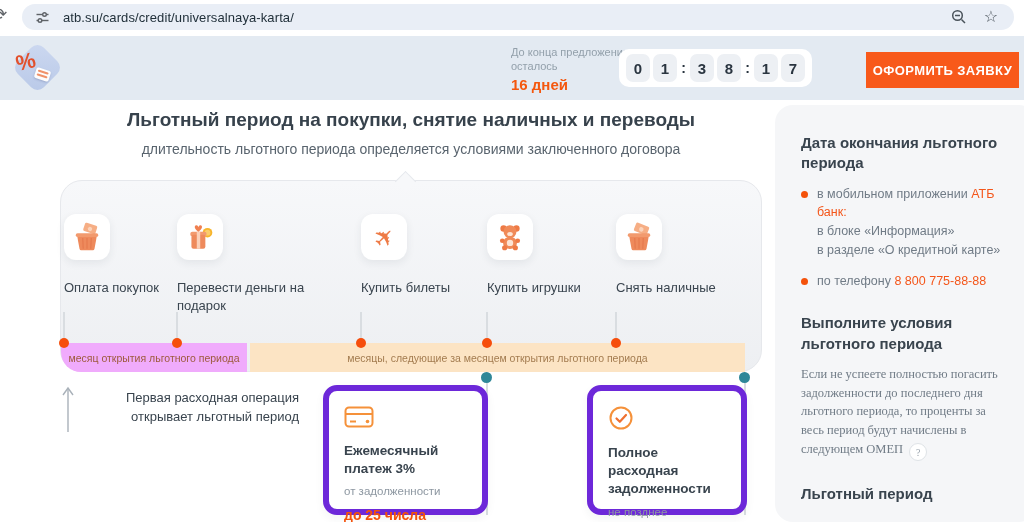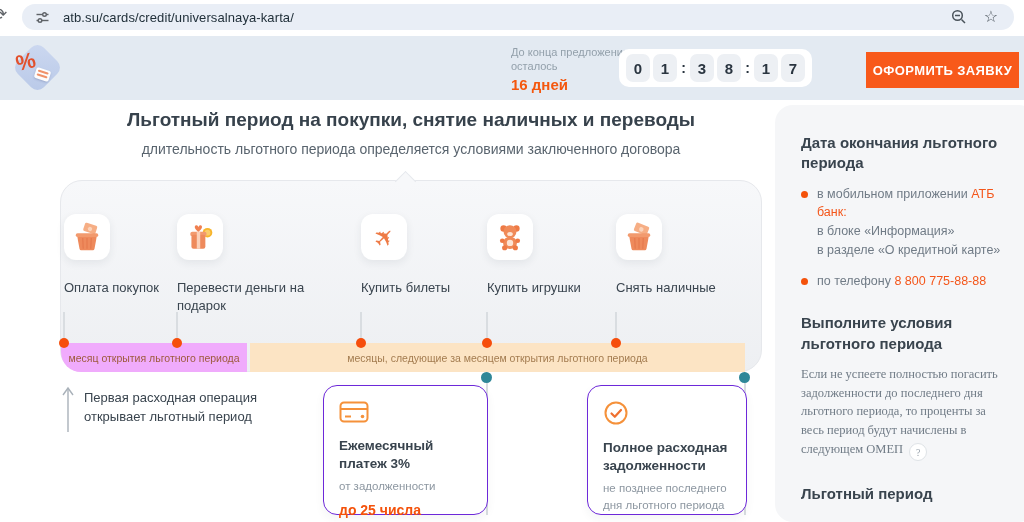--- a/index.html
+++ b/index.html
@@ -59,24 +59,24 @@
   .conn{position:absolute;width:2px;background:#d9dde1;}
   .dot-orange{position:absolute;width:10px;height:10px;border-radius:50%;background:#f64e0c;}
   .dot-teal{position:absolute;width:11px;height:11px;border-radius:50%;background:#2f8798;}
   .bar{position:absolute;top:343px;height:29px;display:flex;align-items:center;justify-content:center;
        font-size:10.5px;white-space:nowrap;}
   .bar-open{left:61px;width:186px;background:#f0abfc;color:#9d5a3c;border-bottom-left-radius:20px;}
   .bar-next{left:250px;width:495px;background:#fce4c4;color:#a37c50;}
   .plane-glyph{font-size:25px;color:#ee7a45;transform:rotate(-45deg);line-height:1;}
 
   
-  .note-text{position:absolute;left:84px;top:389px;width:215px;font-size:13px;color:#39444e;line-height:1.45;}
-
-  
-  .info-card{position:absolute;top:385px;height:130px;background:#fff;border:1px solid #6d28d9;
+  .note-text{position:absolute;left:84px;top:389px;width:215px;font-size:13px;color:#39444e;line-height:1.45;text-align:right;}
+
+  
+  .info-card{position:absolute;top:385px;height:130px;background:#fff;border:6px solid #6d28d9;
              border-radius:14px;box-shadow:0 4px 10px rgba(40,50,60,.05);padding:14px 15px;
              box-sizing:border-box;}
   .card-payment{left:323px;width:165px;}
   .card-repayment{left:587px;width:160px;}
   .ic-title{font-size:13.5px;font-weight:bold;color:#39444e;line-height:1.35;margin-top:9px;}
   .ic-sub{font-size:11.5px;color:#8d97a1;line-height:1.4;margin-top:5px;}
   .ic-deadline{font-size:14px;font-weight:bold;color:#f4520b;margin-top:7px;}
 
   
   .sidebar{position:absolute;left:775px;top:105px;width:262px;height:417px;background:#f5f6f8;

